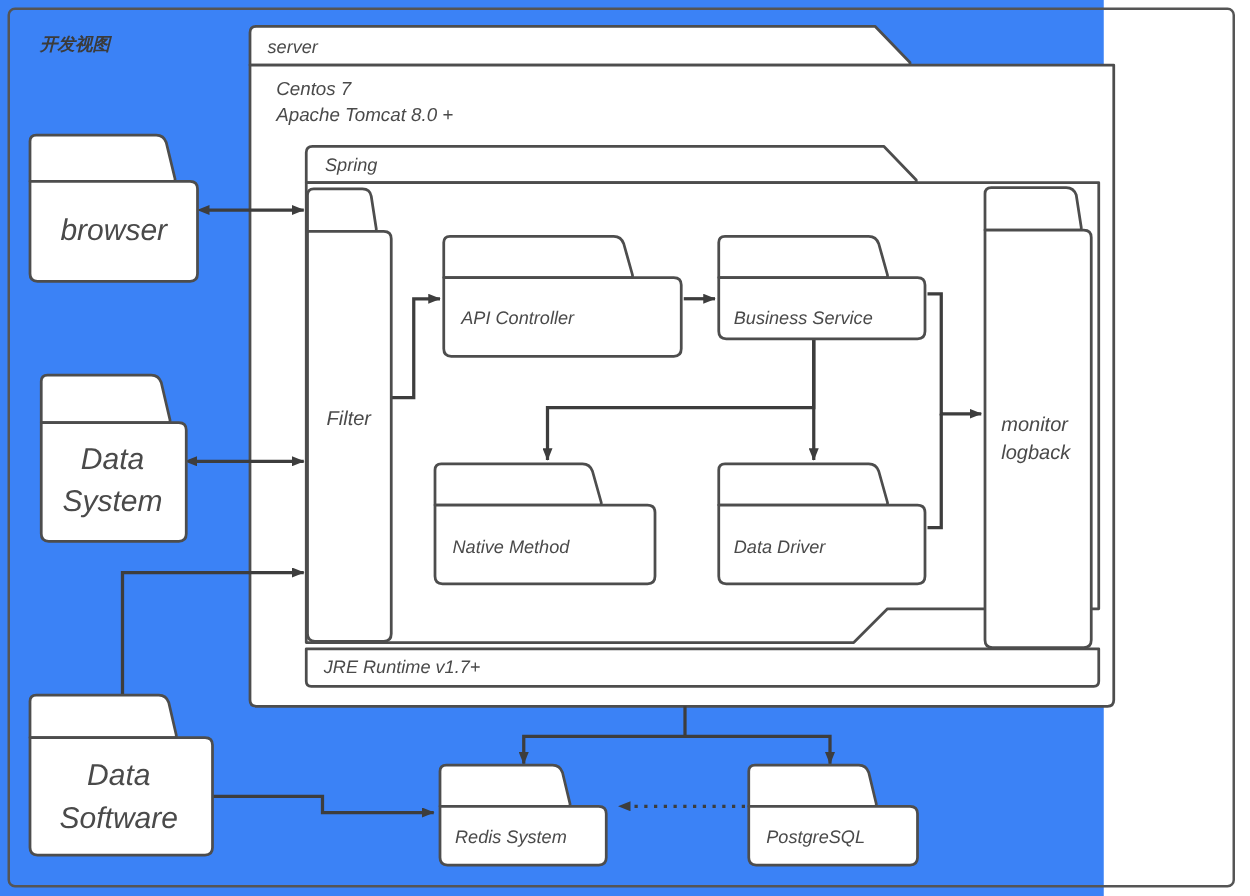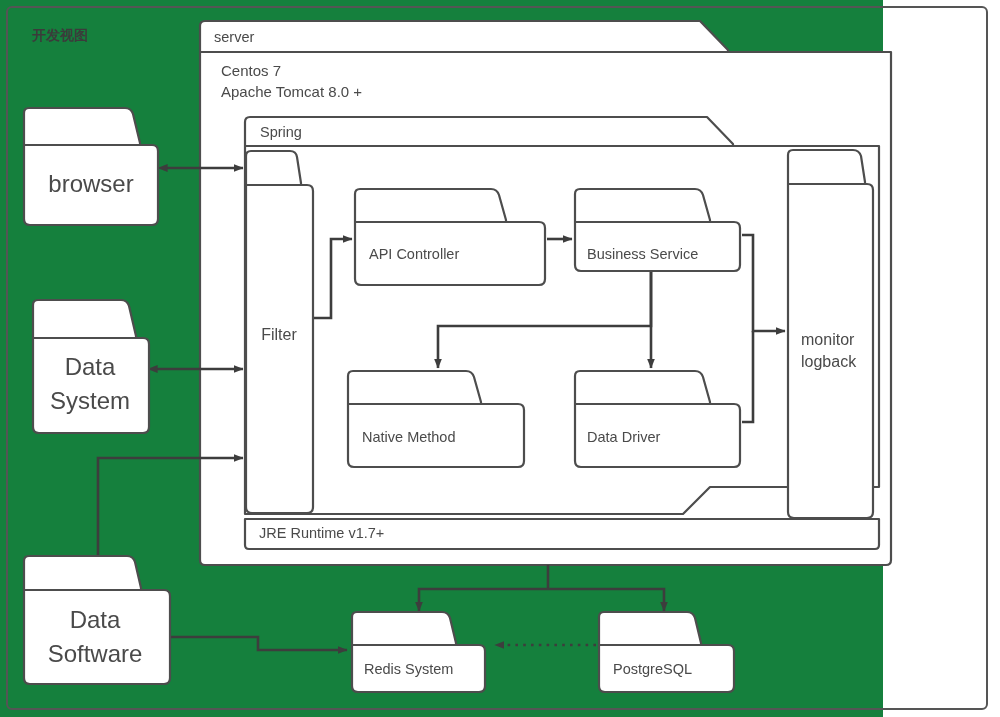--- a/index.html
+++ b/index.html
@@ -1,20 +1,20 @@
 <!DOCTYPE html>
 <html><head>
 <meta charset="utf-8">
 <style>
   html,body{margin:0;padding:0;background:#ffffff;}
   body{
     font-family:"Liberation Sans","DejaVu Sans",sans-serif;
     width:1000px;height:717px;overflow:hidden;
   }
-  #stage{position:relative;width:883px;height:717px;background:#15803d;}
+  #stage{position:relative;width:883px;height:717px;background:#3b82f6;font-style:italic;}
   svg#diagram{position:absolute;left:0;top:0;width:1000px;height:717px;display:block;}
   .shape-stroke{fill:#ffffff;stroke:#4d4d4d;stroke-width:2.2;stroke-linejoin:round;}
   .shape-tab{fill:#ffffff;stroke:#4d4d4d;stroke-width:2.2;stroke-linejoin:round;}
   .frame{fill:none;stroke:#555555;stroke-width:2;}
   .edge{fill:none;stroke:#3d3d3d;stroke-width:2.6;stroke-linejoin:miter;stroke-linecap:butt;}
   .edge-dotted{fill:none;stroke:#3d3d3d;stroke-width:2.6;stroke-dasharray:2.6 5.2;stroke-linecap:butt;}
   .lbl{fill:#4a4a4a;font-family:"Liberation Sans","DejaVu Sans",sans-serif;}
   .lbl-cjk{font-size:14px;font-weight:bold;fill:#3b3b3b;}
   .lbl-container{font-size:14.5px;}
   .lbl-meta{font-size:15px;}

